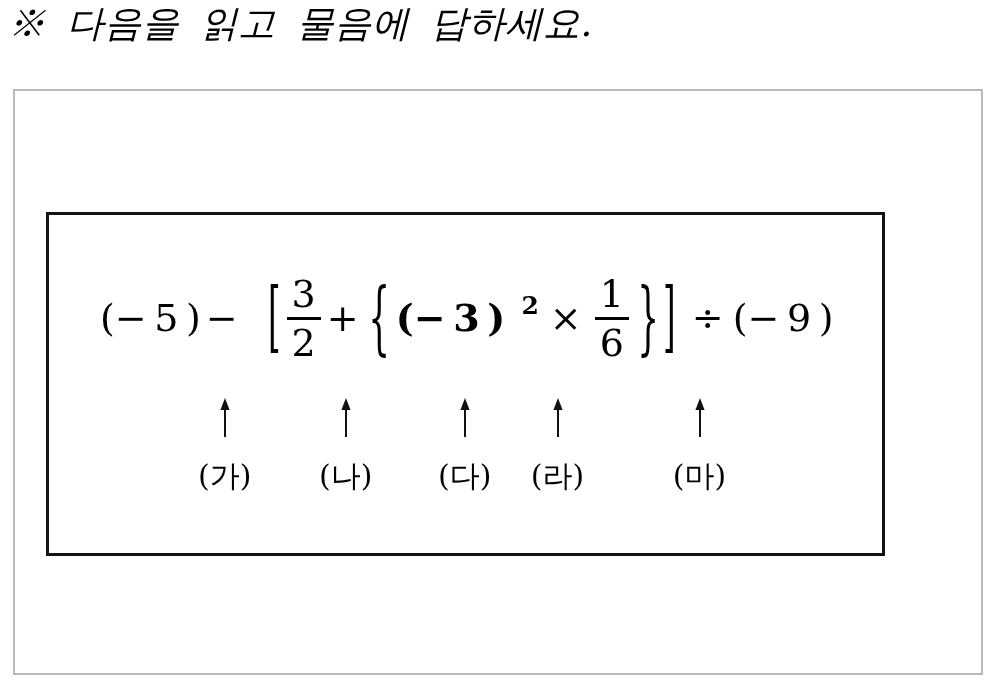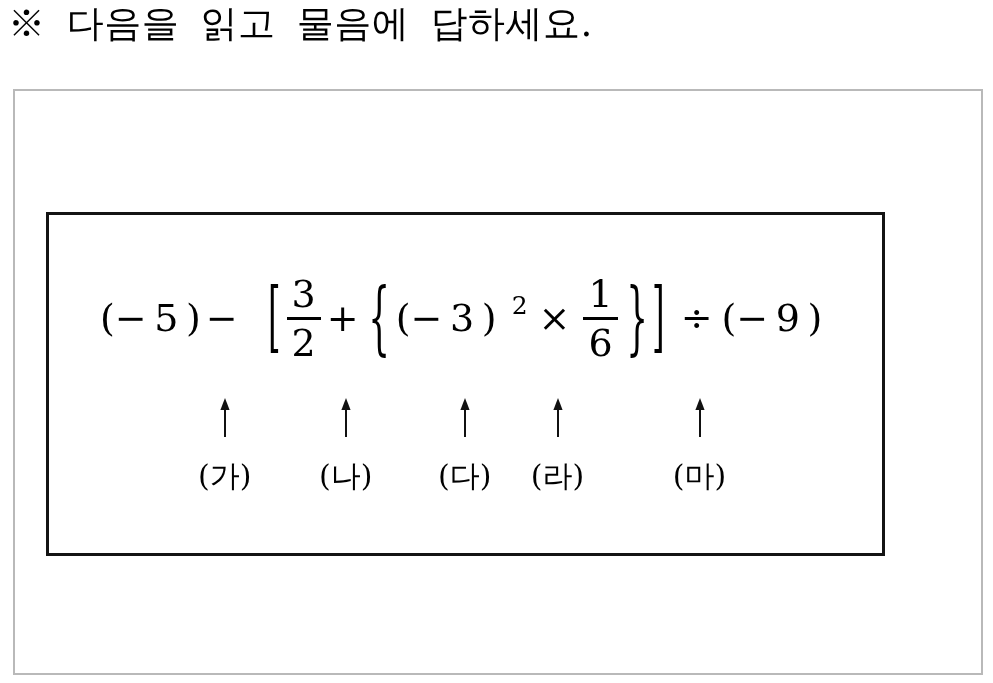--- a/index.html
+++ b/index.html
@@ -8,21 +8,21 @@
     width:993px;height:683px;
     background:#ffffff;
     color:#000;
     font-family:"DejaVu Serif","Liberation Serif",serif;
     overflow:hidden;
   }
   .header{
     position:absolute;left:8px;top:1px;
     font-size:37px;line-height:1.25;
     letter-spacing:0.5px;word-spacing:9px;
-    color:#000;white-space:nowrap;
+    color:#000;white-space:nowrap;font-style:italic;
   }
   .outer-box{
     position:absolute;left:13px;top:89px;
     width:970px;height:586px;
     border:2px solid #b9b9b9;
     box-sizing:border-box;
     background:#ffffff;
   }
   .inner-box{
     position:absolute;left:46px;top:212px;
@@ -50,21 +50,21 @@
   .lbracket{margin-right:5px;}
   .lbrace{margin-right:5px;}
   .rbrace{margin-left:7px;margin-right:2px;}
   .rbracket{margin-right:6px;}
   .frac{
     display:inline-flex;flex-direction:column;align-items:center;
     line-height:1;
   }
   .frac .num,.frac .den{font-size:38px;line-height:1;padding:0 5px;}
   .frac .bar{align-self:stretch;height:0;border-top:3px solid #000;margin:4px 0;}
-  .pow{display:inline-block;font-size:38px;line-height:1;}
+  .pow{display:inline-block;font-size:38px;line-height:1;font-weight:bold;}
   .sup{
     font-size:25px;line-height:1;
     position:relative;top:-17px;margin-left:3px;
   }
   
   .pointer{
     position:absolute;top:183px;width:64px;
     display:flex;flex-direction:column;align-items:center;
     row-gap:24px;
   }

